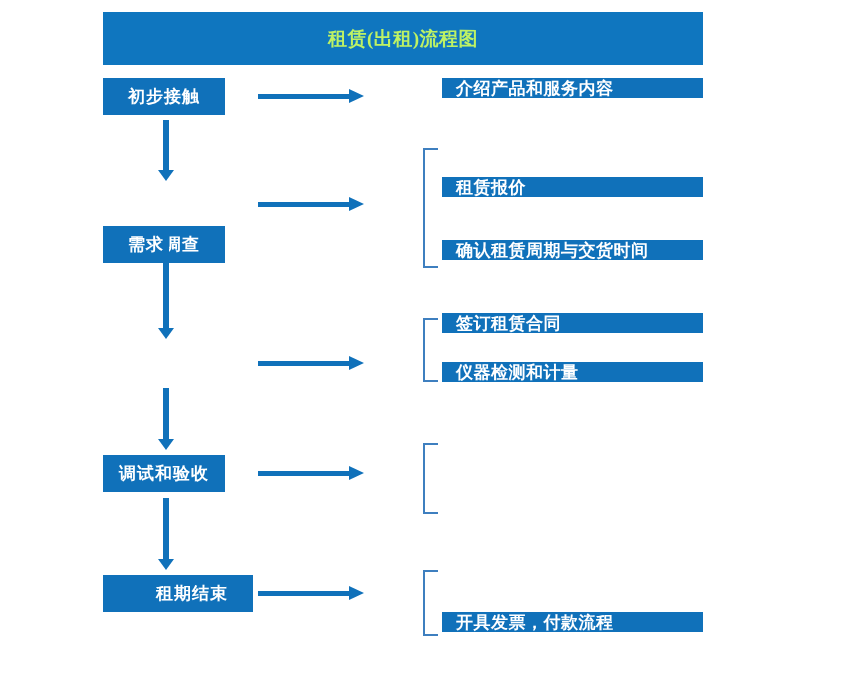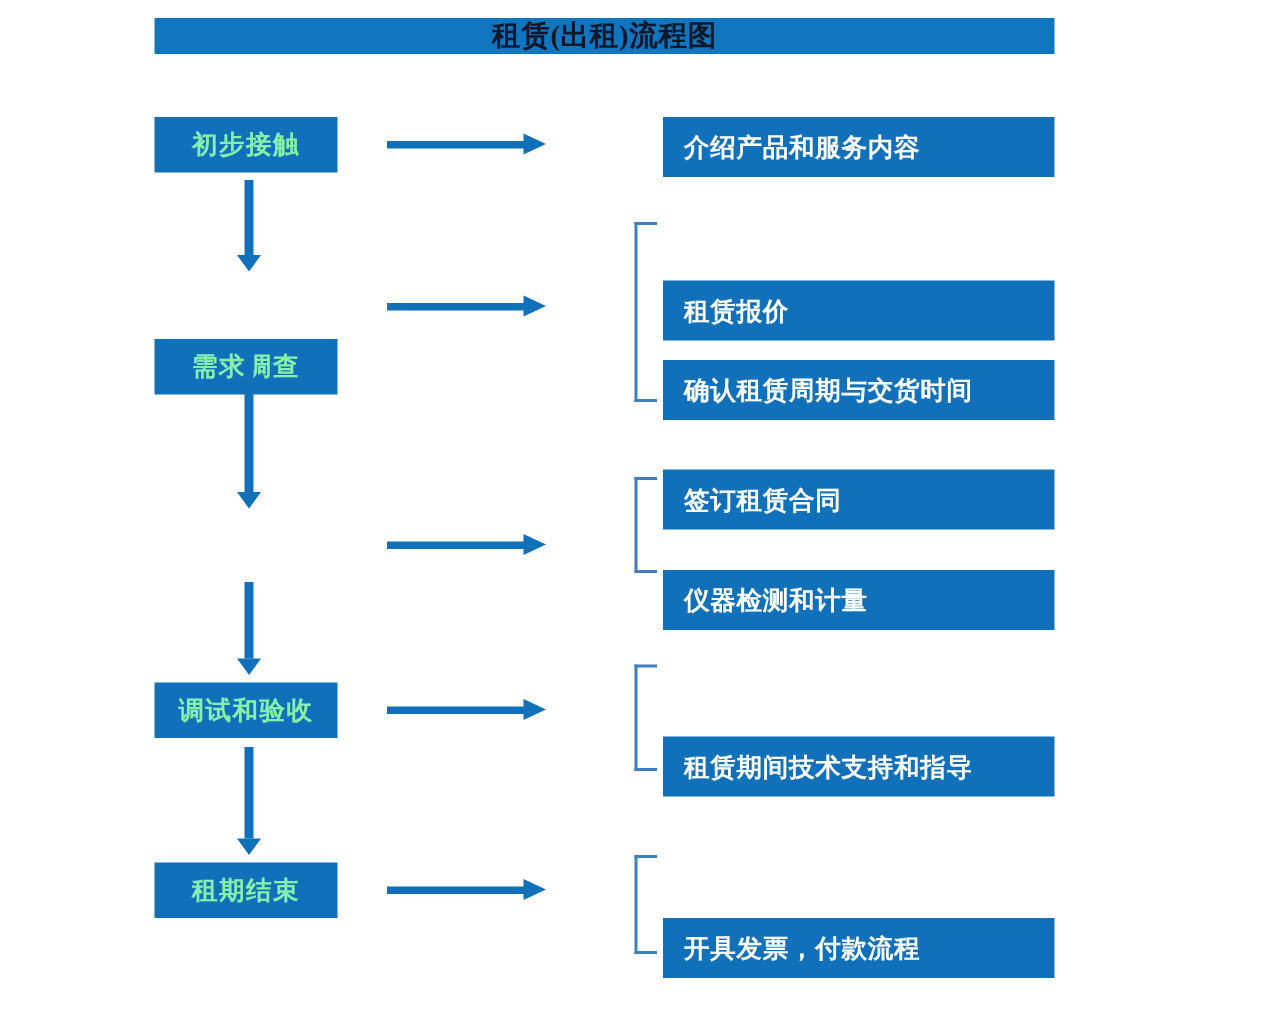--- a/index.html
+++ b/index.html
@@ -15,53 +15,53 @@
     font-family: "Liberation Serif", "DejaVu Serif", serif;
     overflow: hidden;
   }
 
   
   .title-bar {
     position: absolute;
     left: 103px;
     top: 12px;
     width: 600px;
-    height: 24px;
+    height: 53px;
     background: #0F76BF;
-    color: #0f172a;
+    color: #bef264;
     display: flex;
     align-items: center;
     justify-content: center;
     font-size: 19px;
     font-weight: bold;
     letter-spacing: 0.5px;
   }
 
   
   .stage-box {
     position: absolute;
     left: 103px;
     width: 122px;
     height: 37px;
     background: #1071BA;
-    color: #86efac;
+    color: #ffffff;
     display: flex;
     align-items: center;
     justify-content: center;
     font-size: 17px;
     font-weight: bold;
     letter-spacing: 1px;
   }
 
   
   .task-box {
     position: absolute;
     left: 442px;
     width: 261px;
-    height: 40px;
+    height: 20px;
     background: #1071BA;
     color: #ffffff;
     display: flex;
     align-items: center;
     font-size: 17px;
     font-weight: bold;
     padding-left: 14px;
     box-sizing: border-box;
     letter-spacing: 0.5px;
   }
@@ -133,21 +133,21 @@
 
   <div class="title-bar">租赁(出租)流程图</div>
 
   <div class="stage-box" style="top:78px;">初步接触</div>
 
   <div class="stage-box" style="top:186px;margin-top:40px;">需求调查</div>
 
 
   <div class="stage-box" style="top:455px;">调试和验收</div>
 
-  <div class="stage-box" style="top:575px;">租期结束</div>
+  <div class="stage-box" style="top:575px;padding-left:28px;">租期结束</div>
 
   <div class="v-arrow" style="top:120px; height:62px;">
     <div class="shaft" style="height:50px;"></div>
     <div class="head" style="top:50px;"></div>
   </div>
 
   <div class="v-arrow" style="top:228px; height:112px;">
     <div class="shaft" style="height:100px;"></div>
     <div class="head" style="top:100px;"></div>
   </div>
@@ -185,33 +185,32 @@
   <div class="h-arrow" style="top:586px;">
     <div class="shaft"></div>
       <div class="head"></div>
   </div>
 
   <div class="task-box" style="top:78px;">介绍产品和服务内容</div>
 
   <div class="bracket" style="top:148px; height:120px;"></div>
 
 
-  <div class="task-box" style="top:187px;">租赁报价</div>
+  <div class="task-box" style="top:177px;">租赁报价</div>
 
   <div class="task-box" style="top:240px;">确认租赁周期与交货时间</div>
 
   <div class="bracket" style="top:318px; height:64px;"></div>
 
   <div class="task-box" style="top:313px;">签订租赁合同</div>
 
-  <div class="task-box" style="top:380px;text-align:right;">仪器检测和计量</div>
+  <div class="task-box" style="top:362px;text-align:right;">仪器检测和计量</div>
 
   <div class="bracket" style="top:443px; height:71px;"></div>
 
 
-  <div class="task-box" style="top:491px;">租赁期间技术支持和指导</div>
 
   <div class="bracket" style="top:570px; height:66px;"></div>
 
 
   <div class="task-box" style="top:612px;font-family:Liberation Mono, monospace;">开具发票，付款流程</div>
 
 </div>
 
 </body></html>

